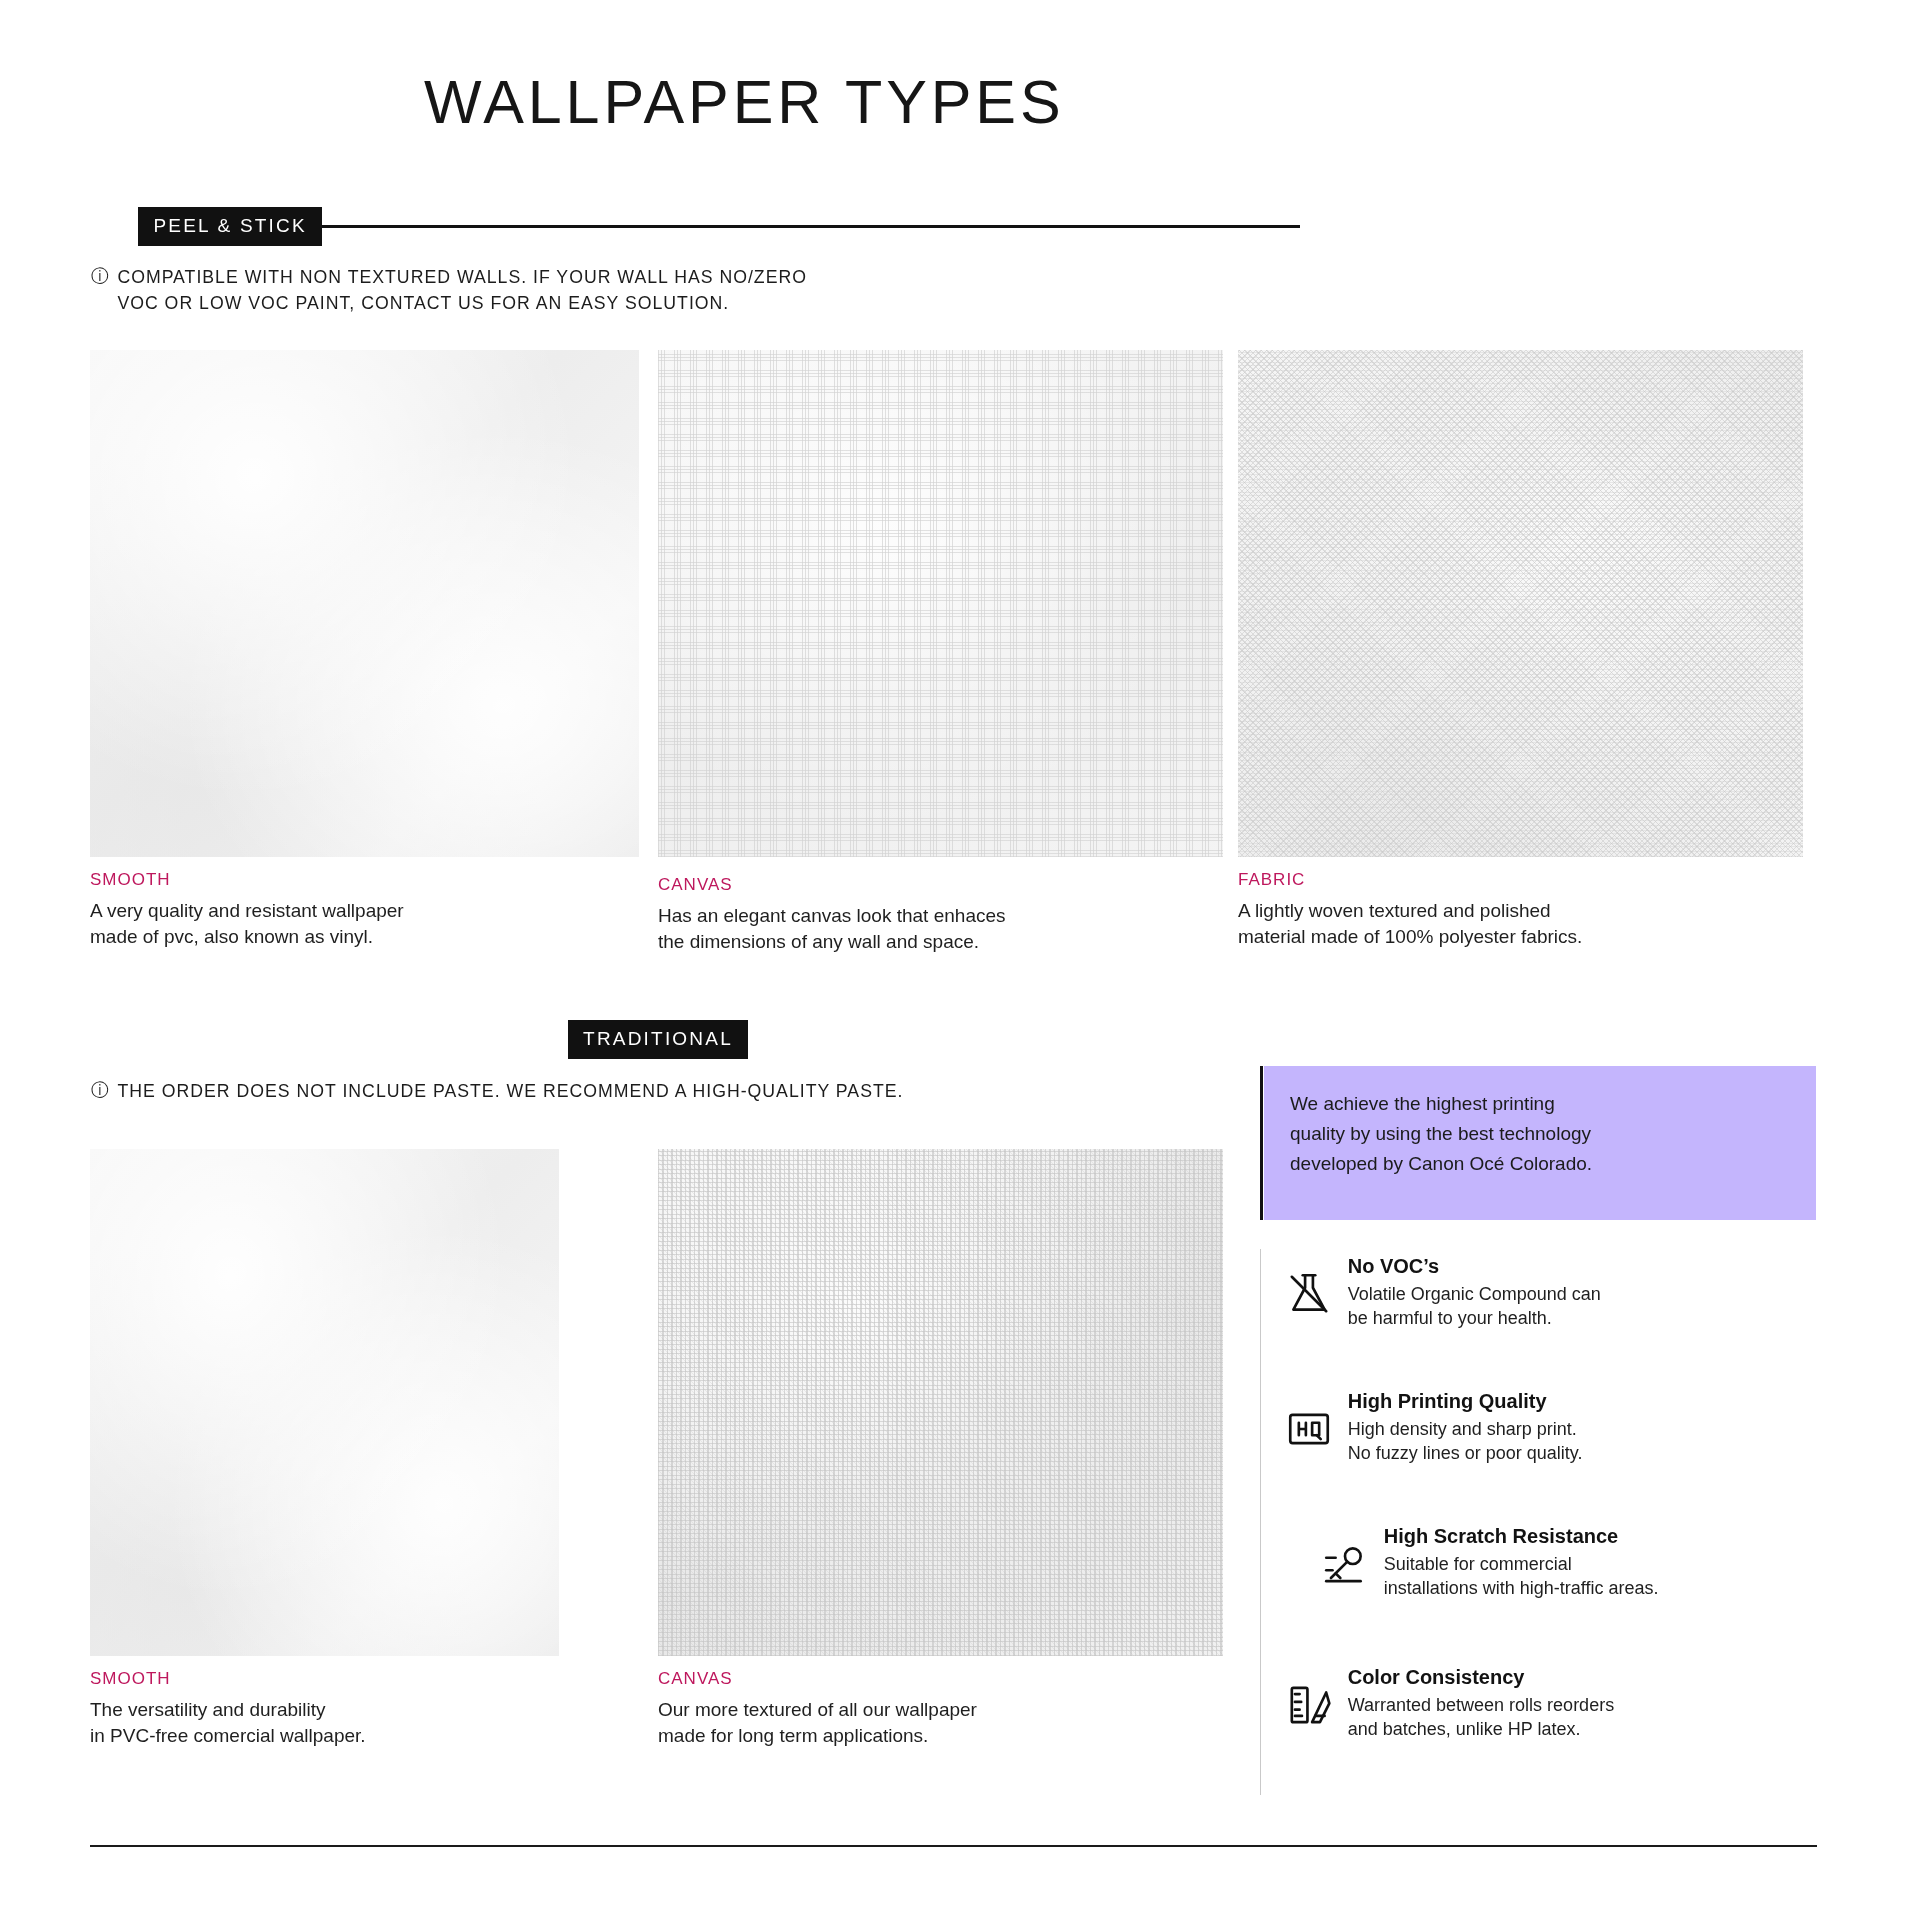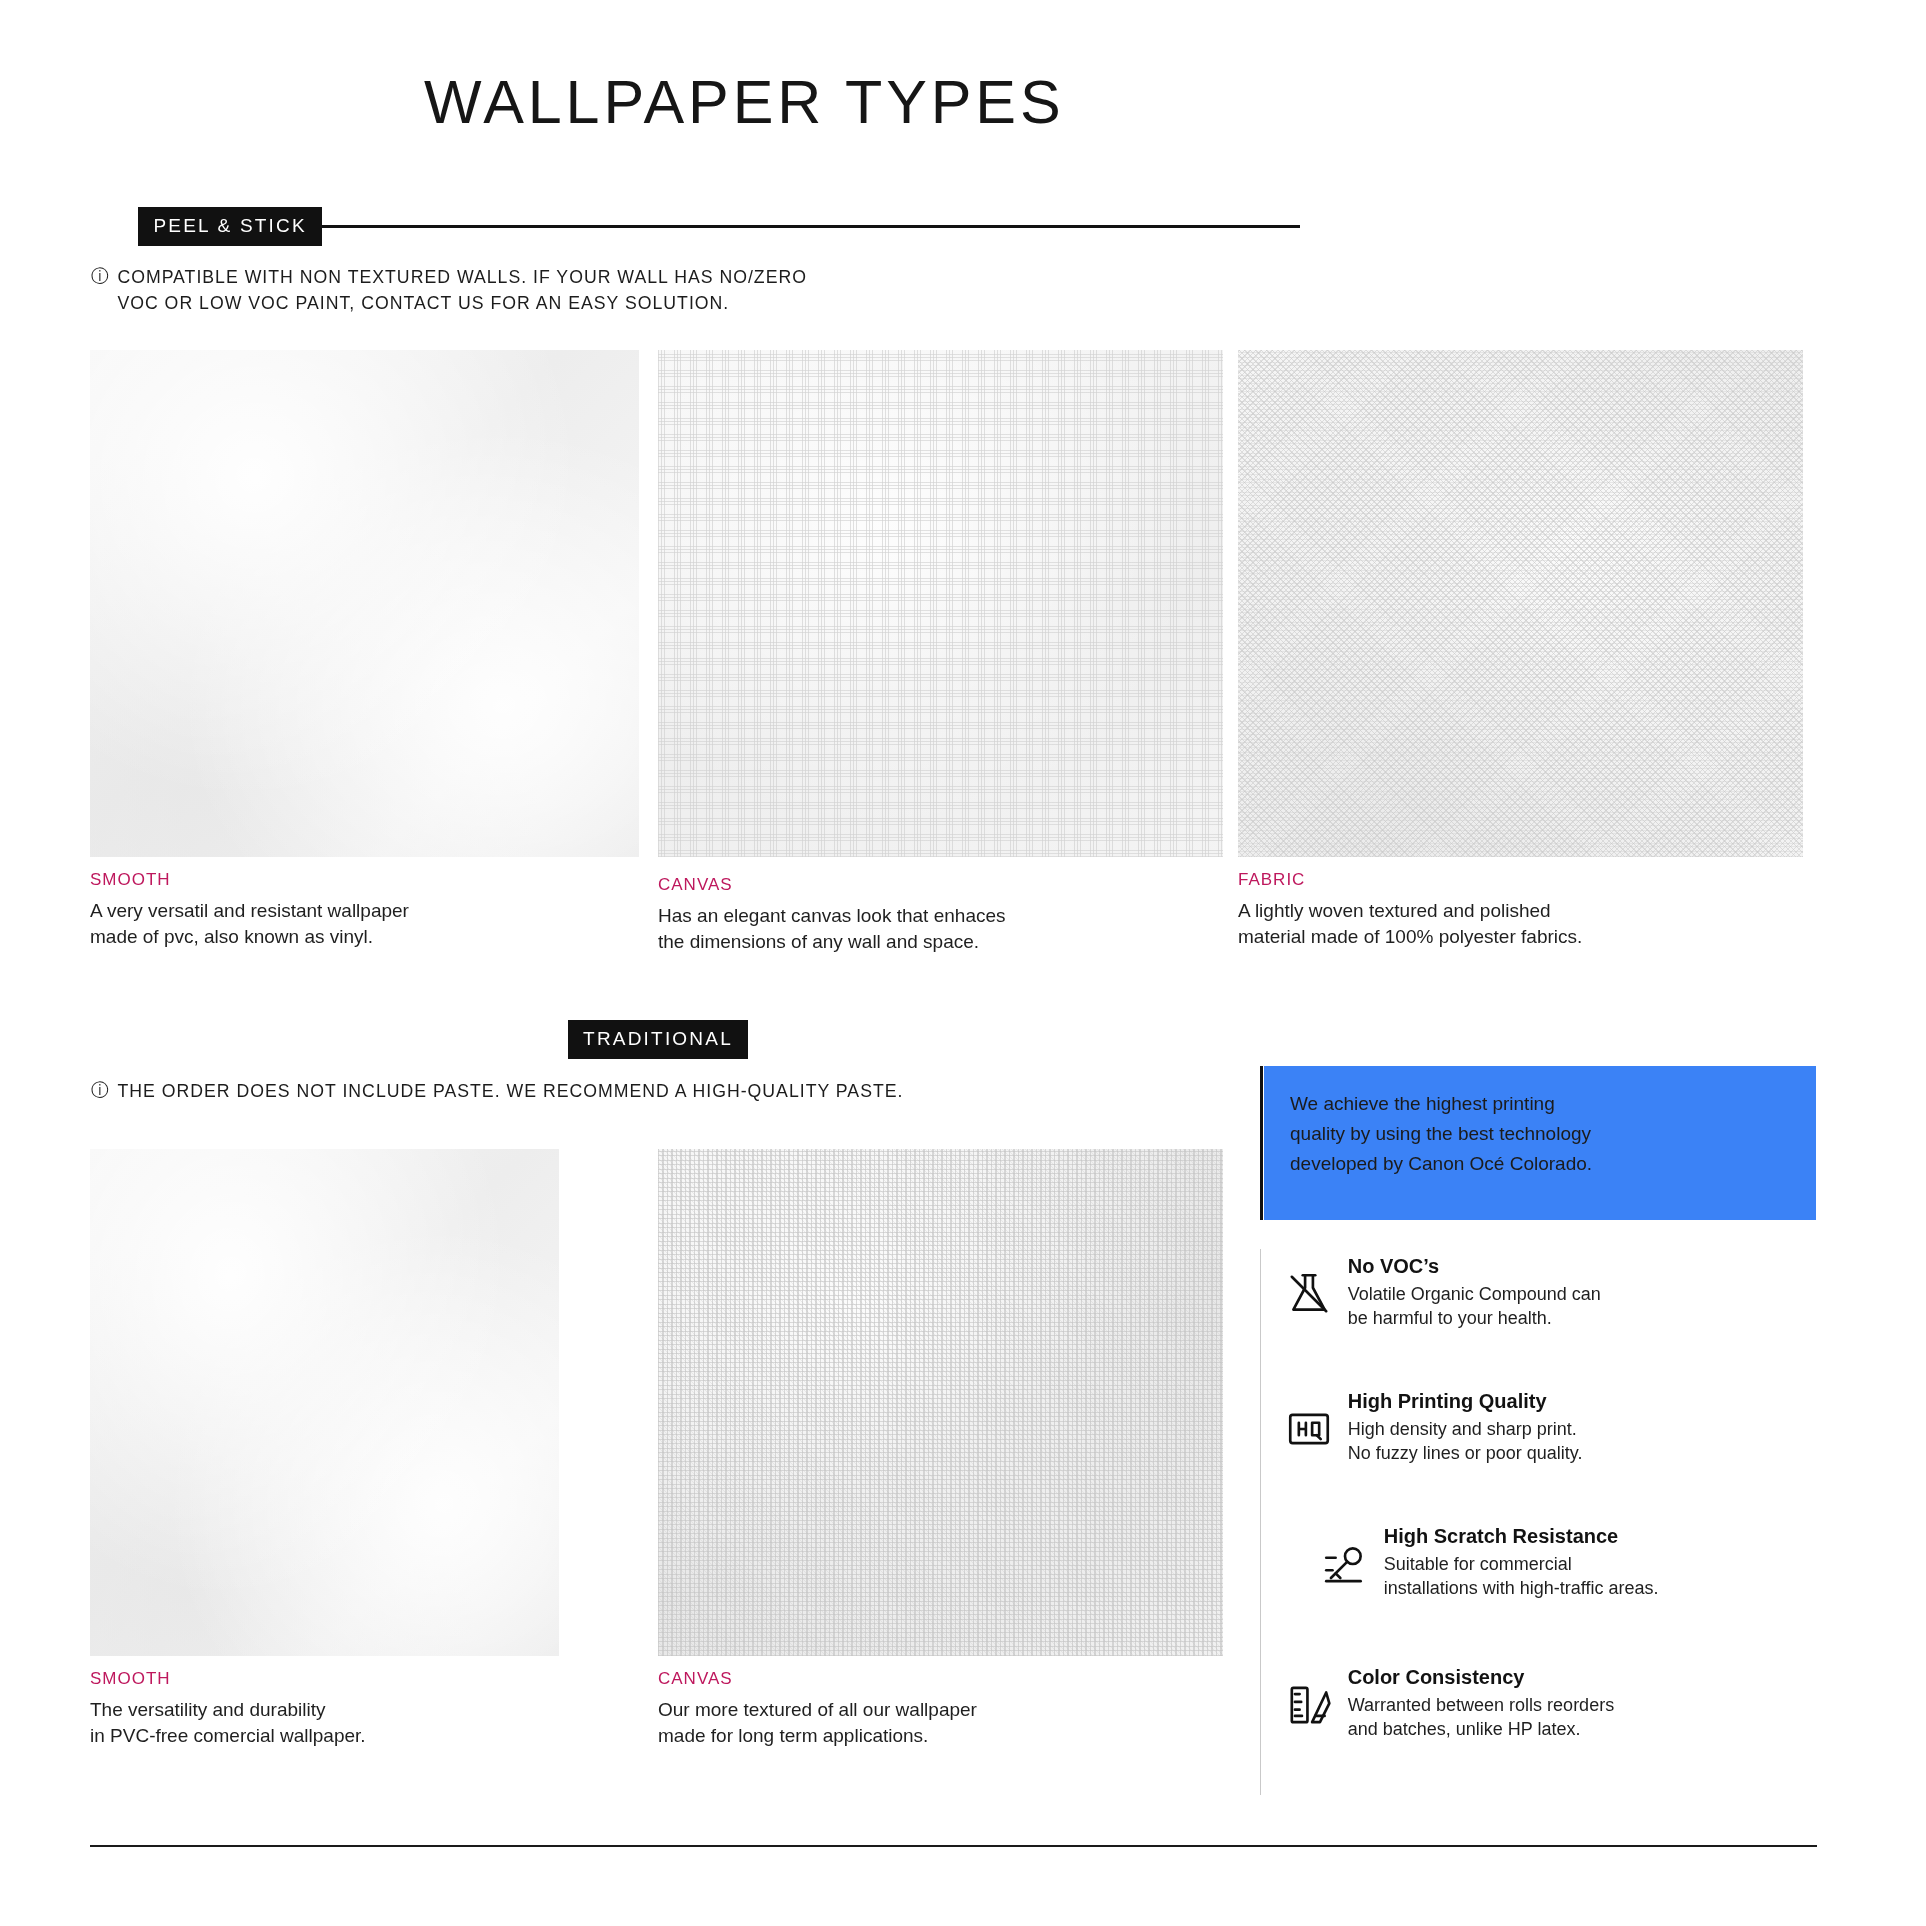--- a/index.html
+++ b/index.html
@@ -124,21 +124,21 @@
   }
 
   
   .right-rule {
     position: absolute;
     width: 3.2px;
     background: #111111;
   }
   .quote-box {
     position: absolute;
-    background: #3b82f6;
+    background: #c4b5fd;
     padding: 23px 27px 26px 26px;
     font-size: 19px;
     line-height: 1.58;
     color: #1b1b1b;
     font-weight: 300;
   }
   .right-divider {
     position: absolute;
     width: 1.3px;
     background: #c9c9c9;
@@ -197,21 +197,21 @@
     </span>
   </div>
 
   <div class="swatch sw-smooth" style="left:90px; top:350px; width:549px; height:507px;"></div>
   <div class="swatch sw-canvas" style="left:658px; top:350px; width:565px; height:507px;"></div>
   <div class="swatch sw-fabric" style="left:1238px; top:350px; width:565px; height:507px;"></div>
 
   <div class="cap" style="left:90px; top:870px; width:546px;">
     <div class="cap-title">SMOOTH</div>
     <div class="cap-desc">
-      <span>A very versatil and resistant wallpaper</span><br>
+      <span>A very quality and resistant wallpaper</span><br>
       <span>made of pvc, also known as vinyl.</span>
     </div>
   </div>
 
   <div class="cap" style="left:658px; top:875px; width:565px;">
     <div class="cap-title">CANVAS</div>
     <div class="cap-desc">
       <span>Has an elegant canvas look that enhaces</span><br>
       <span>the dimensions of any wall and space.</span>
     </div>

